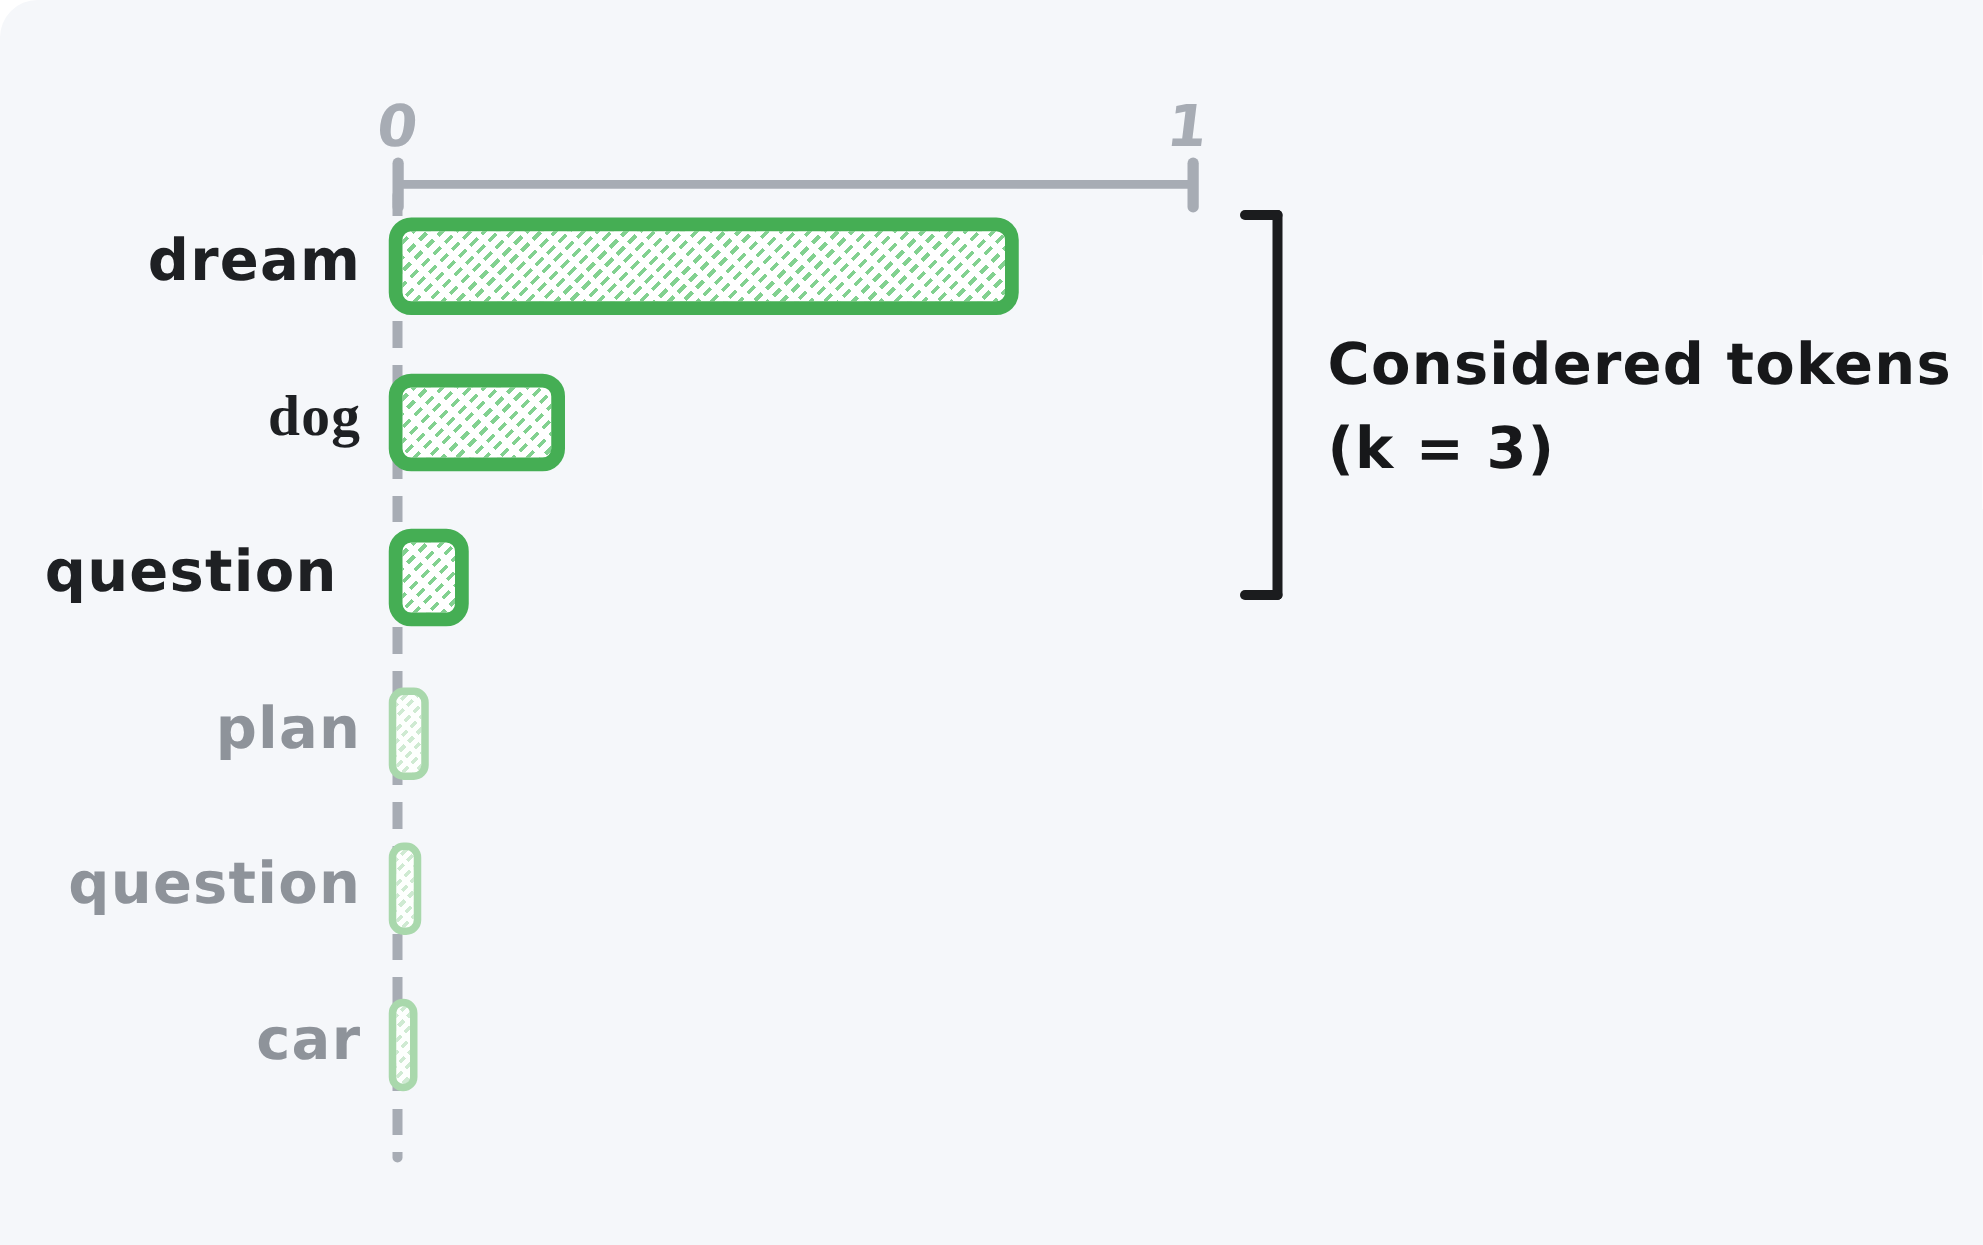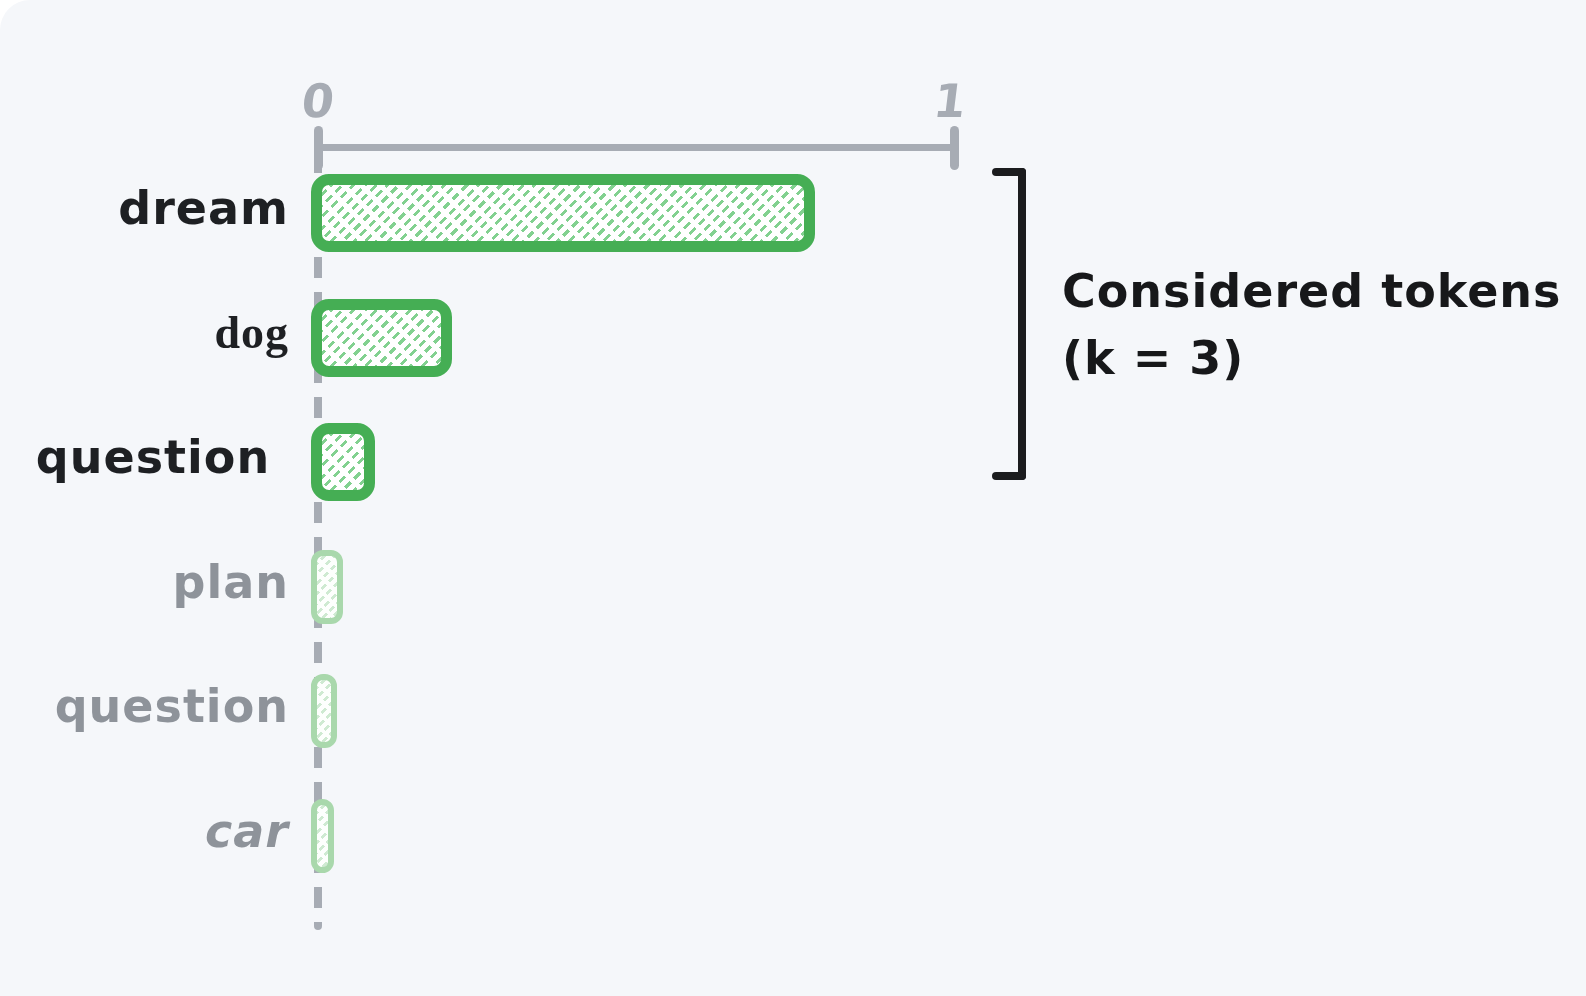--- a/index.html
+++ b/index.html
@@ -99,21 +99,21 @@
       <div class="bar-label active" style="top: 181px;">dream</div>
       <div class="bar active" style="top: 174px; height: 78px; width: 504px;"></div>
       <div class="bar-label active" style="top: 305.6px; font-family: Liberation Serif, serif;">dog</div>
       <div class="bar active" style="top: 298.6px; height: 78px; width: 141px;"></div>
       <div class="bar-label active" style="top: 430.2px; text-align: center;">question</div>
       <div class="bar active" style="top: 423.2px; height: 78px; width: 64px;"></div>
       <div class="bar-label muted" style="top: 554.8px;">plan</div>
       <div class="bar muted" style="top: 549.8px; height: 74px; width: 32px;"></div>
       <div class="bar-label muted" style="top: 679.4px;">question</div>
       <div class="bar muted" style="top: 674.4px; height: 74px; width: 26px;"></div>
-      <div class="bar-label muted" style="top: 804px; font-style: italic;">car</div>
+      <div class="bar-label muted" style="top: 804px;">car</div>
       <div class="bar muted" style="top: 799px; height: 74px; width: 23px;"></div>
     </div>
 
   <div class="bracket-part bracket-vert"></div>
   <div class="bracket-part bracket-arm-top"></div>
   <div class="bracket-part bracket-arm-bottom"></div>
 
   <div class="annotation">
     <div>Considered tokens</div>
     <div>(k = 3)</div>

